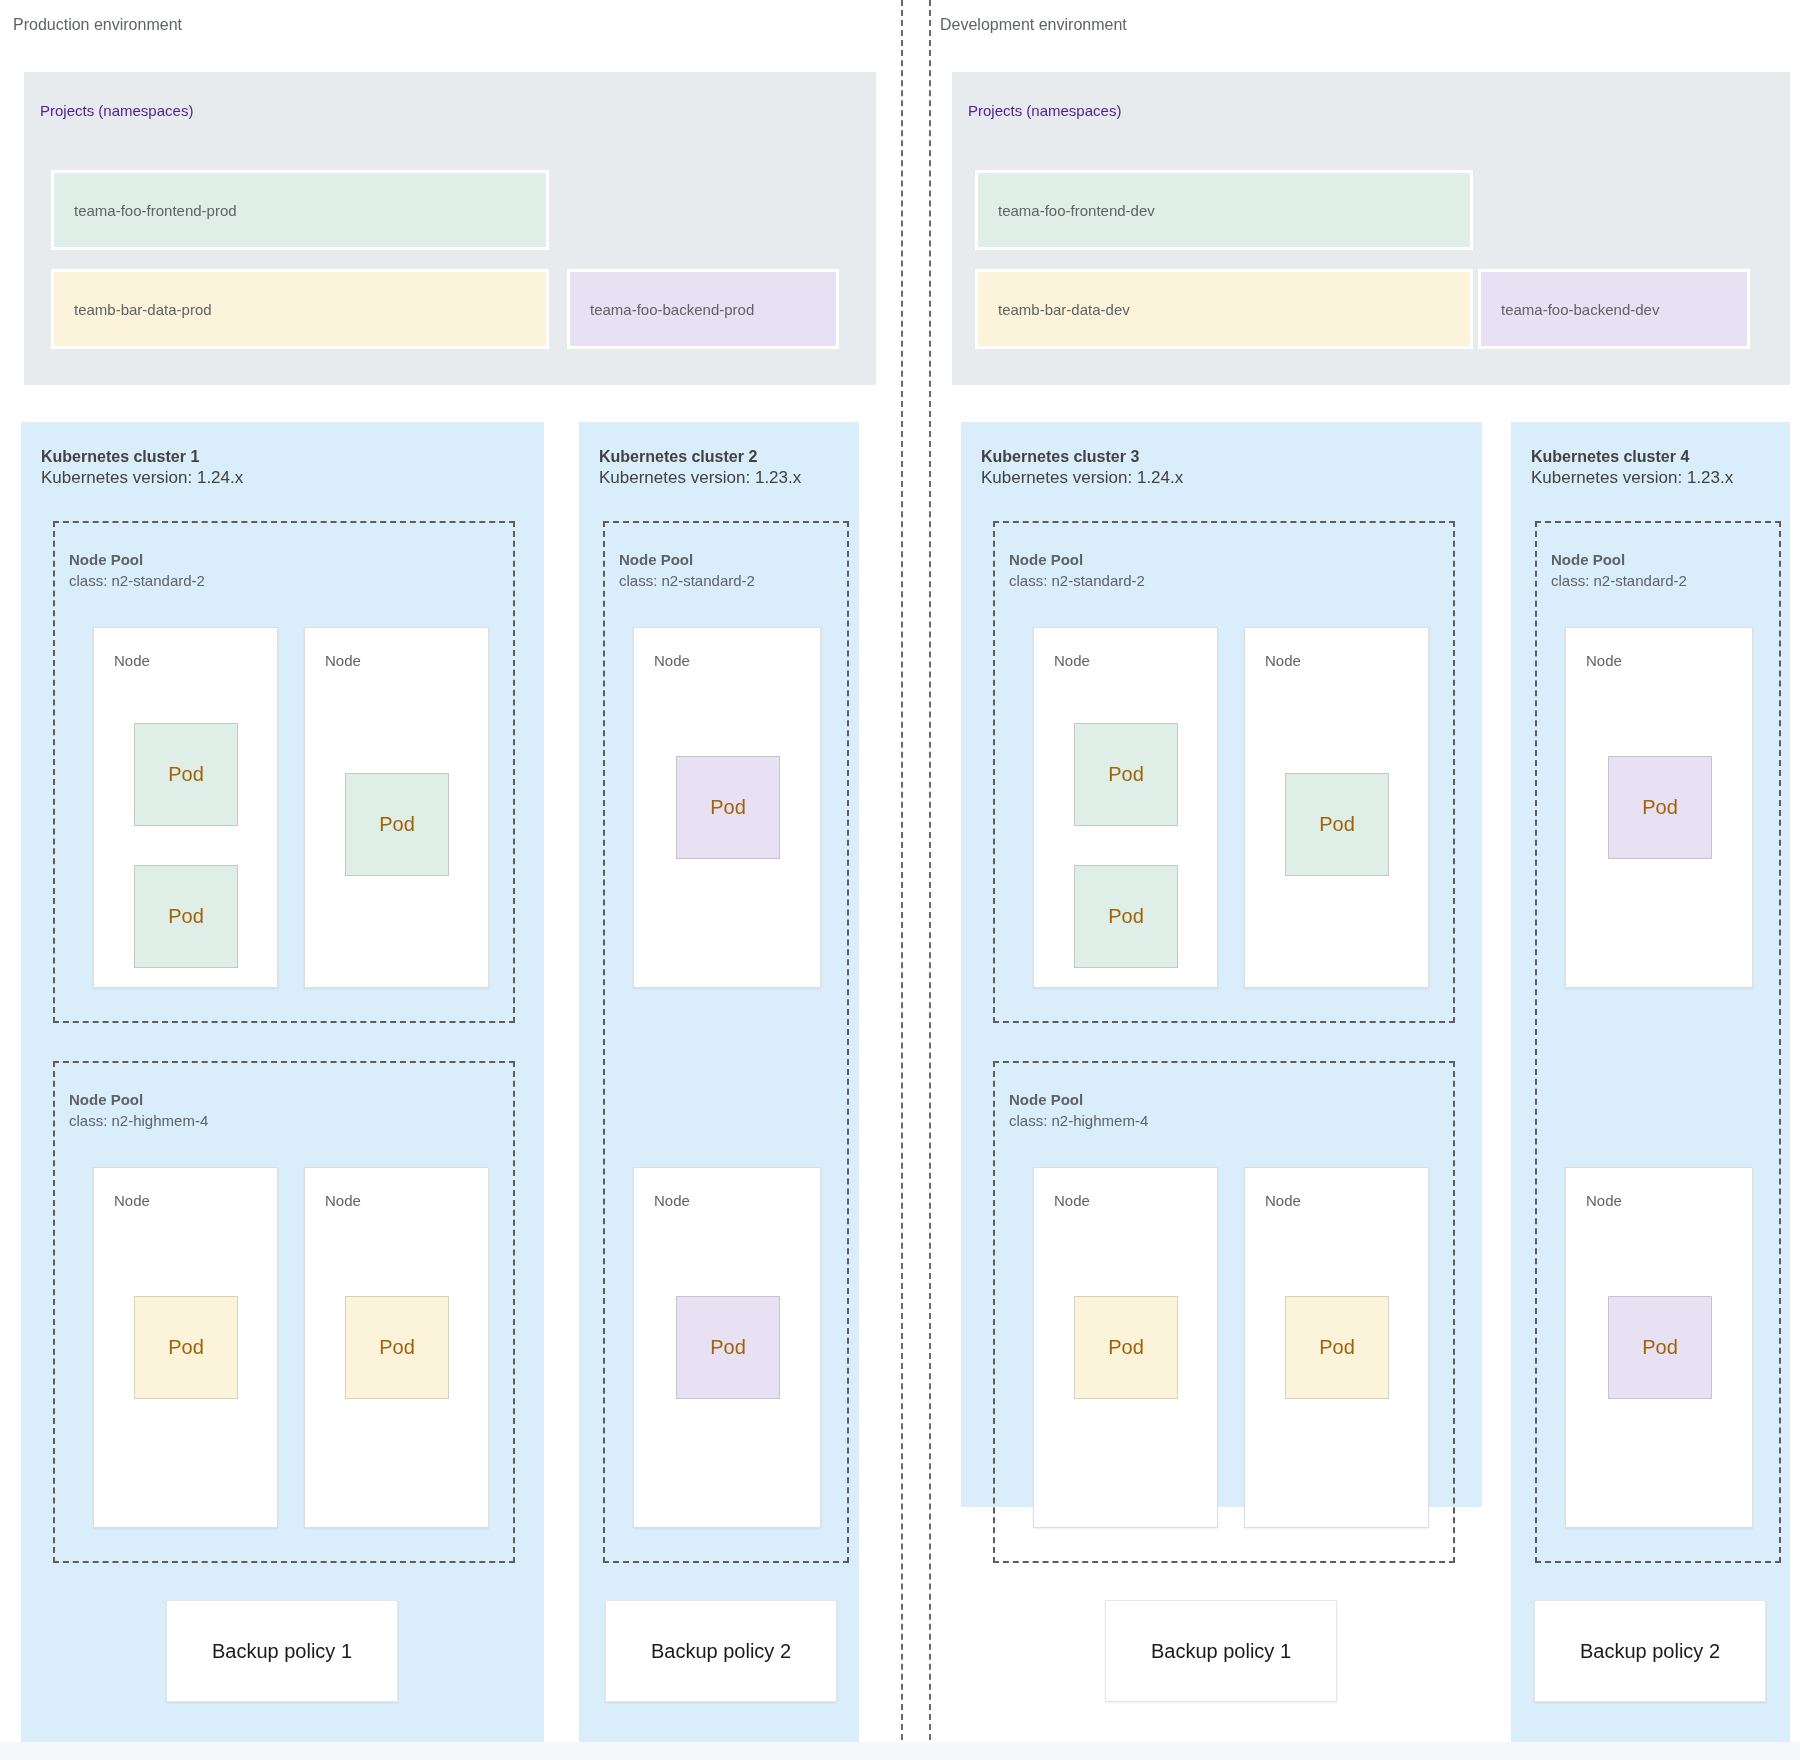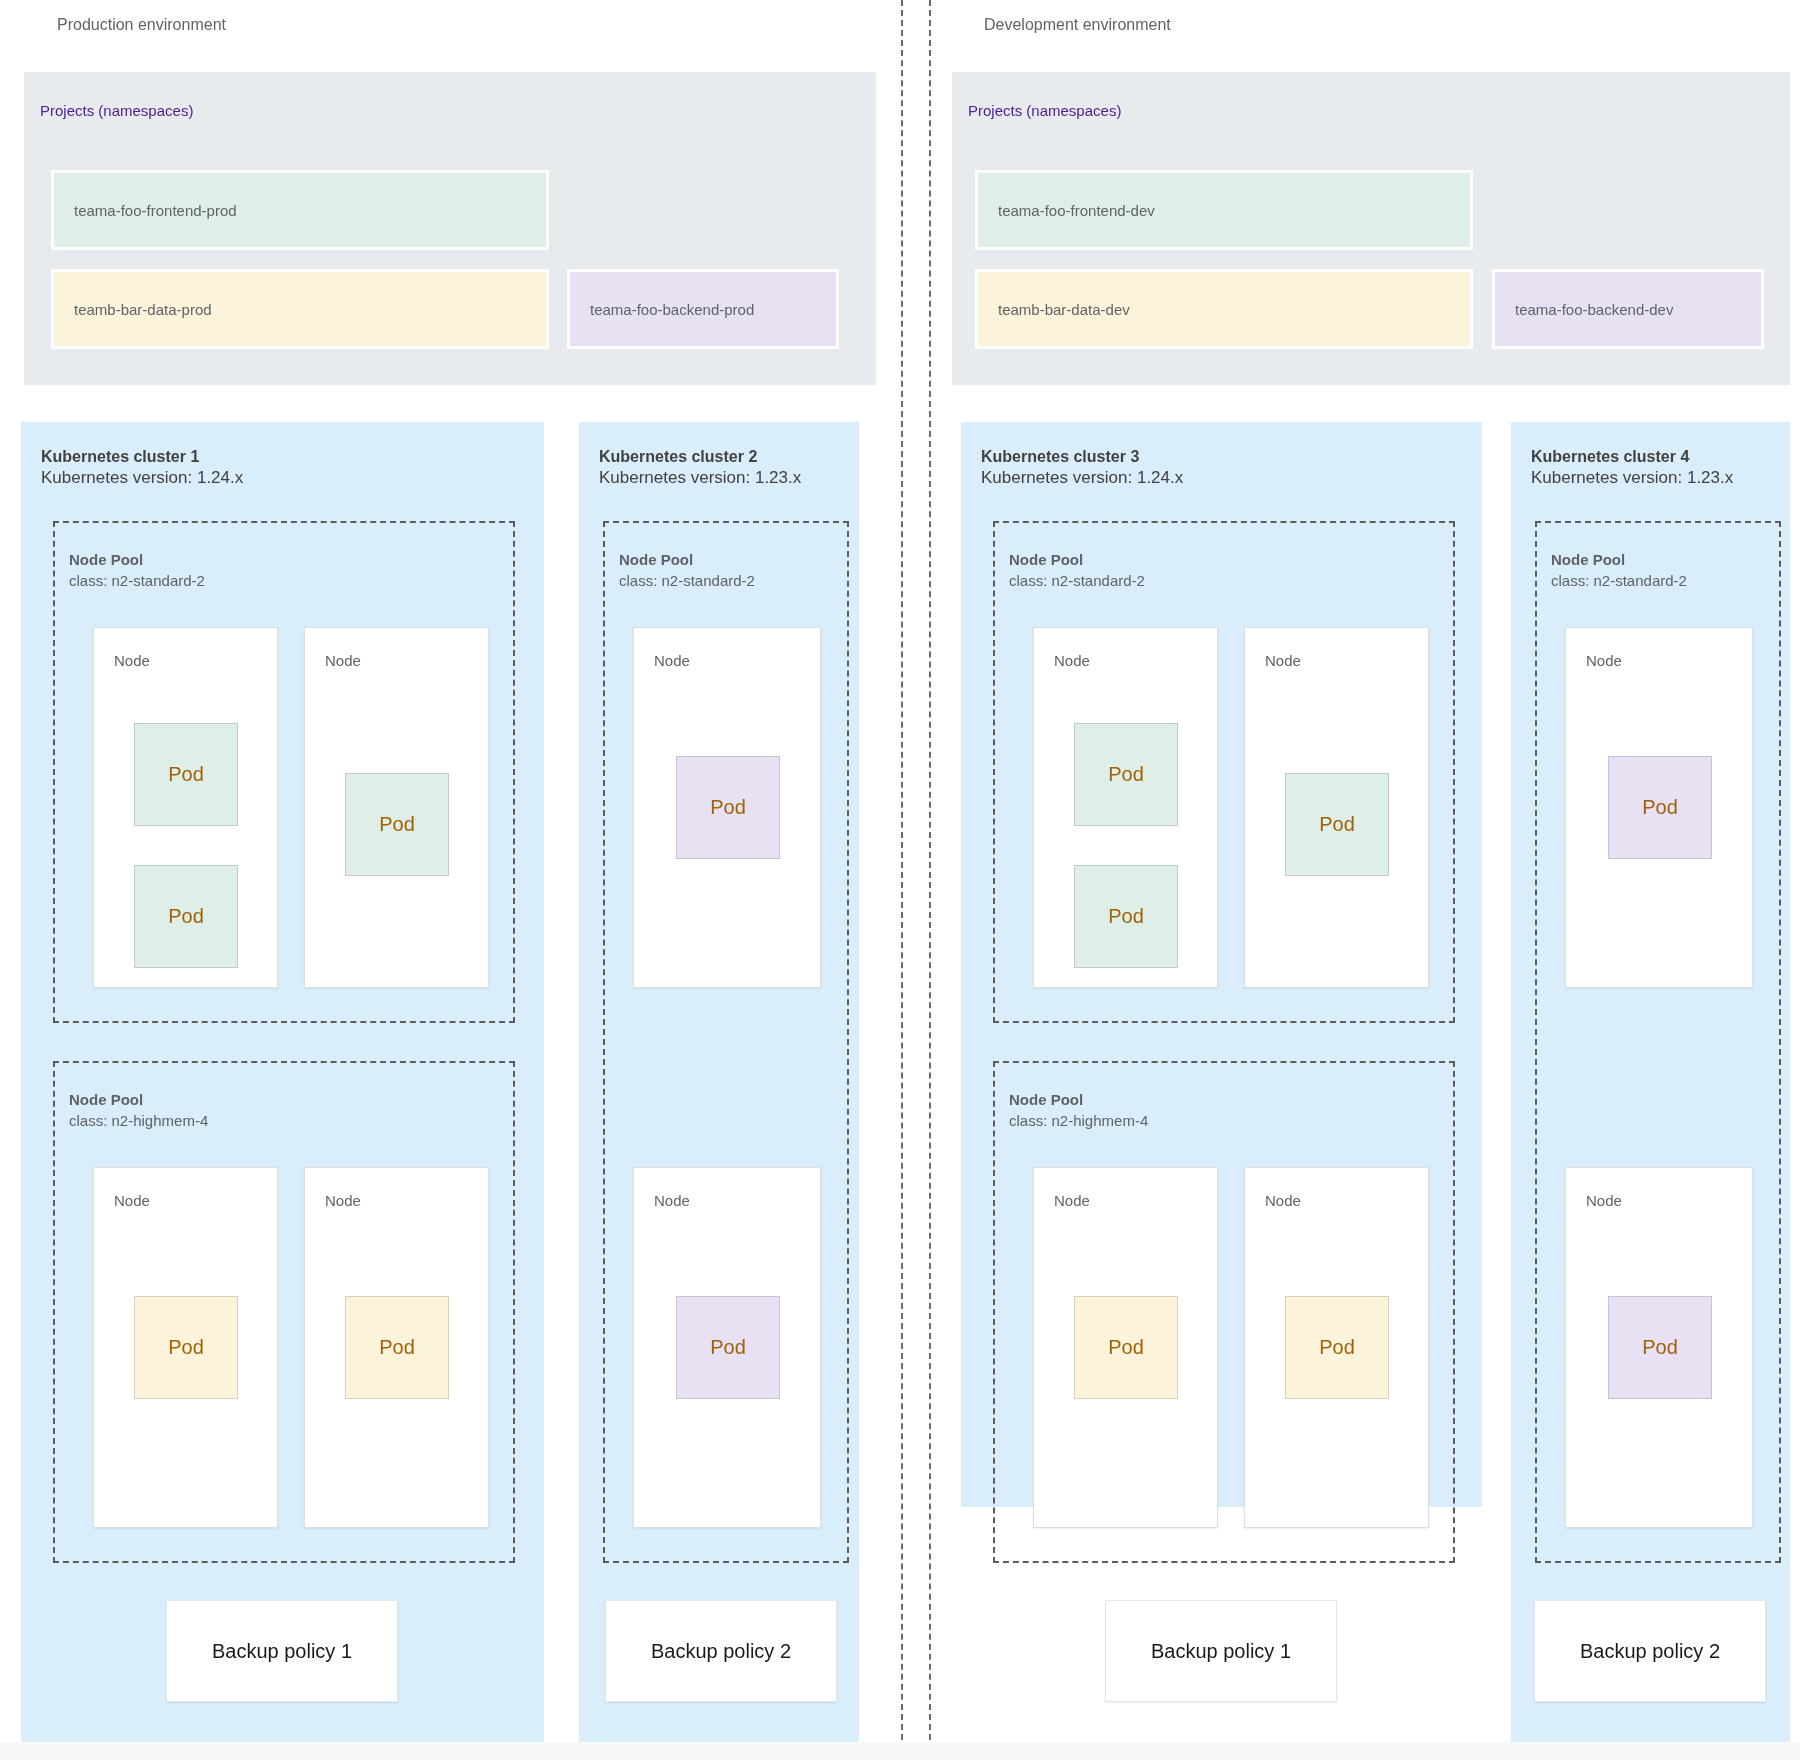--- a/index.html
+++ b/index.html
@@ -1,20 +1,20 @@
 <!DOCTYPE html>
 <html><head>
 <meta charset="utf-8">
 <style>
   html,body { margin:0; padding:0; background:#ffffff; }
   #canvas {
     position:relative; width:1800px; height:1760px; background:#ffffff;
     font-family:"Liberation Sans", sans-serif; overflow:hidden;
   }
-  .env-label { position:absolute; top:16px; font-size:16px; color:#5f6368;margin-left:44px; }
+  .env-label { position:absolute; top:16px; font-size:16px; color:#5f6368; }
   .divider { position:absolute; top:0; height:1760px; width:0; border-left:2px dashed #6b6b6b; }
   .panel { position:absolute; background:#e8ebee; }
   .panel-title { position:absolute; left:16px; top:30px; font-size:15px; color:#4c1d95; }
   .project {
     position:absolute; height:80px; border:3px solid #ffffff; box-sizing:border-box;
     display:flex; align-items:center; padding-left:20px; font-size:15px; color:#5f6368;
   }
   .bg-green  { background:#dfeee6;margin-top:17px; }
   .bg-yellow { background:#fcf4da; }
   .bg-purple { background:#e8e1f3; }
@@ -70,21 +70,21 @@
   </div>
 
   <div class="panel" style="left:952px; top:72px; width:838px; height:313px;">
     <div class="panel-title">Projects (namespaces)</div>
     <div class="project bg-green" style="left:23px; top:81px; width:498px;">
       <span>teama-foo-frontend-dev</span>
     </div>
     <div class="project bg-yellow" style="left:23px; top:197px; width:498px;">
       <span>teamb-bar-data-dev</span>
     </div>
-    <div class="project bg-purple" style="left:540px; top:197px; width:272px;">
+    <div class="project bg-purple" style="left:526px; top:197px; width:272px;">
       <span>teama-foo-backend-dev</span>
     </div>
   </div>
 
   <div class="cluster" style="left:21px; top:422px; width:523px; height:1320px;">
     <div class="cluster-title">
       <b>Kubernetes cluster 1</b>
       <span>Kubernetes version: 1.24.x</span>
     </div>
 

